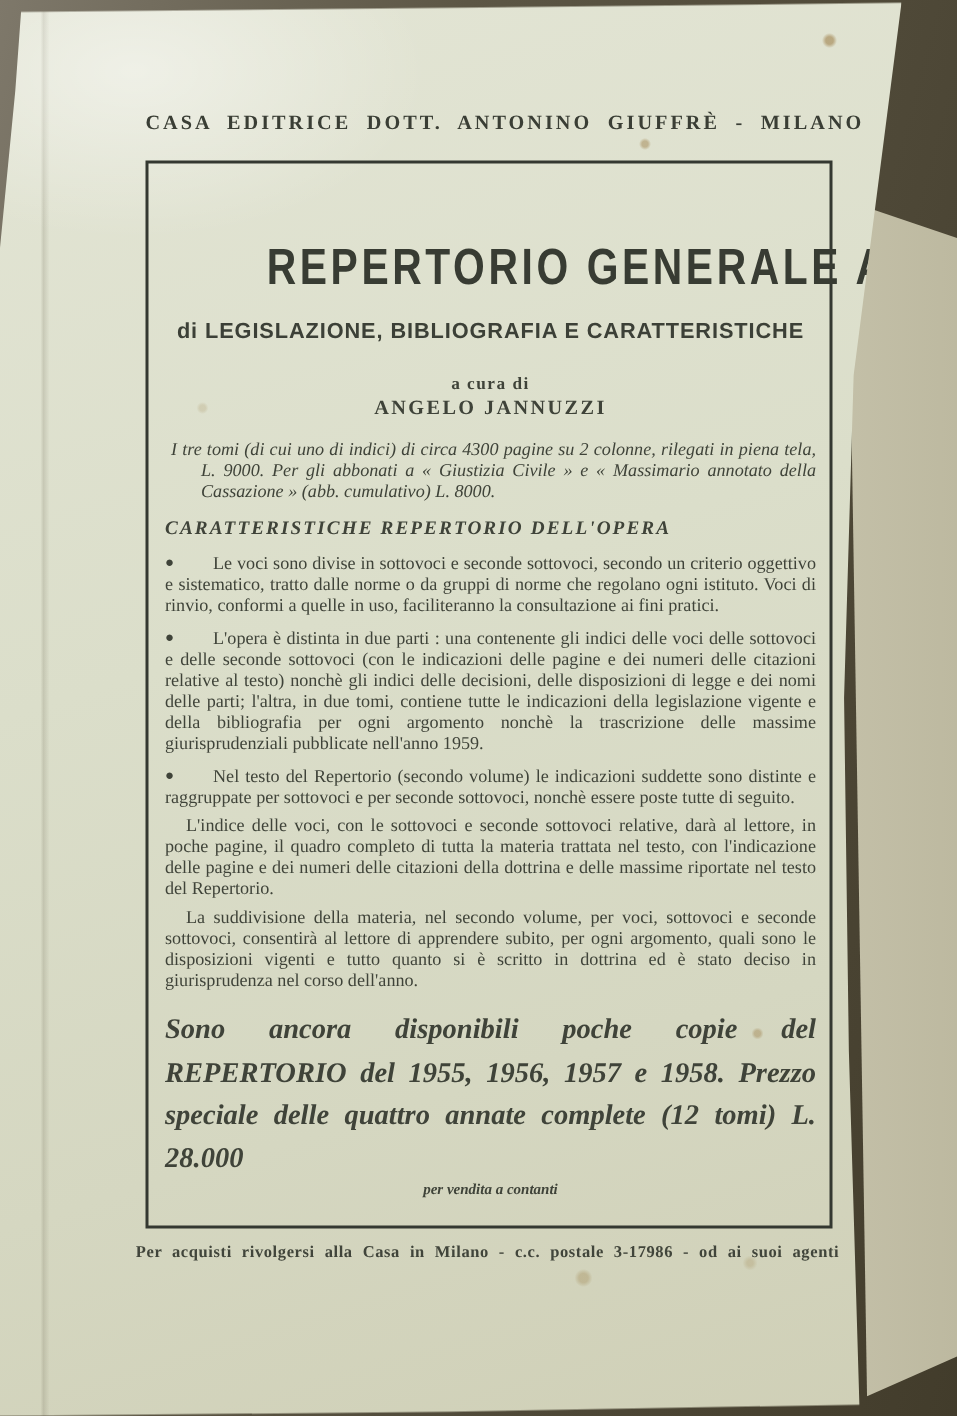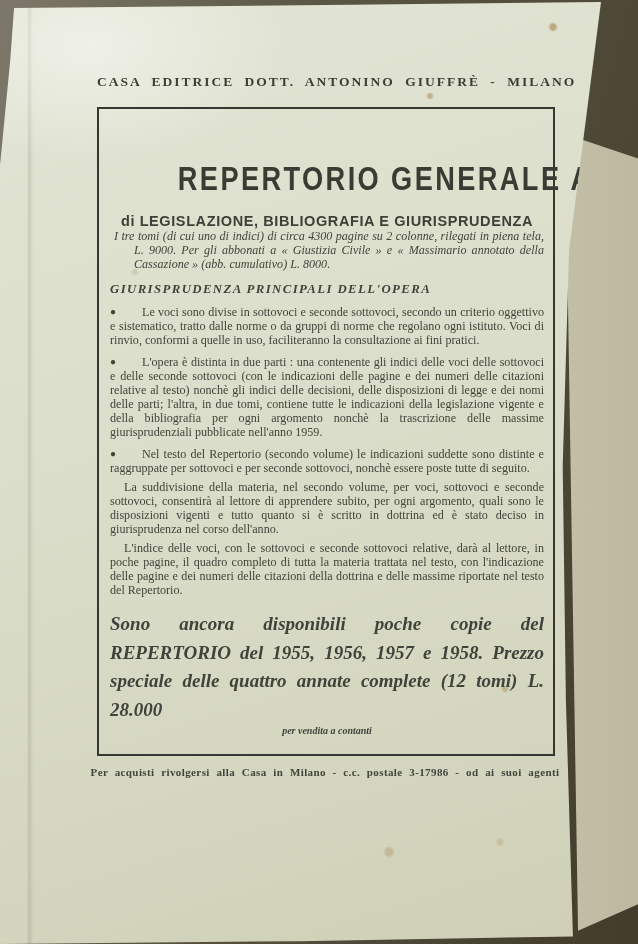--- a/index.html
+++ b/index.html
@@ -39,21 +39,21 @@
     letter-spacing:3px;color:#383c33;}
   .subtitle{margin-top:15px;text-align:center;font-family:"Liberation Sans",sans-serif;
     font-weight:bold;font-size:14.5px;letter-spacing:.6px;color:#3c4037;white-space:nowrap;}
   .year-line{margin-top:17px;text-align:center;font-family:"Liberation Sans",sans-serif;
     font-weight:bold;font-size:15px;letter-spacing:3px;color:#3c4037;}
 
   .curator{margin-top:21px;text-align:center;font-weight:bold;font-size:11.5px;letter-spacing:1px;}
   .editor{margin-top:2px;text-align:center;font-weight:bold;font-size:13.5px;letter-spacing:1.6px;}
   .collab{margin-top:3px;text-align:center;font-weight:bold;font-size:12.2px;letter-spacing:.2px;white-space:nowrap;}
 
-  .edition-note{font-style:italic;font-size:12.1px;line-height:1.16;
+  .edition-note{margin-top:12px;font-style:italic;font-size:12.1px;line-height:1.16;
     text-align:justify;padding-left:24px;text-indent:-20px;}
 
   .features-heading{margin-top:11px;font-weight:bold;font-style:italic;
     font-size:12.8px;letter-spacing:1.4px;}
 
   .bullet-para{margin:8px 0 0 0;font-size:12.1px;line-height:1.16;text-align:justify;}
   .bullet{display:inline-block;width:32px;font-size:10px;vertical-align:1px;}
   .plain-para{margin:5px 0 0 0;font-size:12.1px;line-height:1.16;text-align:justify;text-indent:14px;}
 
   .availability{margin-top:13px;font-weight:bold;font-style:italic;font-size:19px;
@@ -72,33 +72,35 @@
     <div class="page-inner">
 
       <div class="publisher">CASA EDITRICE DOTT. ANTONINO GIUFFRÈ - MILANO</div>
 
       <div class="box">
 
         <div class="title-wrap">
           <span class="main-title">REPERTORIO GENERALE ANNUALE</span>
         </div>
 
-        <div class="subtitle">di LEGISLAZIONE, BIBLIOGRAFIA E GIURISPRUDENZA</div>
+        <div class="subtitle">di LEGISLAZIONE, BIBLIOGRAFIA E CARATTERISTICHE</div>
 
+        <div class="curator">a cura di</div>
+        <div class="editor">ANGELO JANNUZZI</div>
 
         <div class="edition-note">I tre tomi (di cui uno di indici) di circa 4300 pagine su 2 colonne, rilegati in piena tela, L. 9000. Per gli abbonati a « Giustizia Civile » e « Massimario annotato della Cassazione » (abb. cumulativo) L. 8000.</div>
 
-        <div class="features-heading">GIURISPRUDENZA PRINCIPALI DELL'OPERA</div>
+        <div class="features-heading">CARATTERISTICHE REPERTORIO DELL'OPERA</div>
 
         <p class="bullet-para"><span class="bullet">●</span><span>Le voci sono divise in sottovoci e seconde sottovoci, secondo un criterio oggettivo e sistematico, tratto dalle norme o da gruppi di norme che regolano ogni istituto. Voci di rinvio, conformi a quelle in uso, faciliteranno la consultazione ai fini pratici.</span></p>
         <p class="bullet-para"><span class="bullet">●</span><span>L'opera è distinta in due parti : una contenente gli indici delle voci delle sottovoci e delle seconde sottovoci (con le indicazioni delle pagine e dei numeri delle citazioni relative al testo) nonchè gli indici delle decisioni, delle disposizioni di legge e dei nomi delle parti; l'altra, in due tomi, contiene tutte le indicazioni della legislazione vigente e della bibliografia per ogni argomento nonchè la trascrizione delle massime giurisprudenziali pubblicate nell'anno 1959.</span></p>
         <p class="bullet-para"><span class="bullet">●</span><span>Nel testo del Repertorio (secondo volume) le indicazioni suddette sono distinte e raggruppate per sottovoci e per seconde sottovoci, nonchè essere poste tutte di seguito.</span></p>
 
+        <p class="plain-para">L'indice delle voci, con le sottovoci e seconde sottovoci relative, darà al lettore, in poche pagine, il quadro completo di tutta la materia trattata nel testo, con l'indicazione delle pagine e dei numeri delle citazioni della dottrina e delle massime riportate nel testo del Repertorio.</p>
         <p class="plain-para">La suddivisione della materia, nel secondo volume, per voci, sottovoci e seconde sottovoci, consentirà al lettore di apprendere subito, per ogni argomento, quali sono le disposizioni vigenti e tutto quanto si è scritto in dottrina ed è stato deciso in giurisprudenza nel corso dell'anno.</p>
-        <p class="plain-para">L'indice delle voci, con le sottovoci e seconde sottovoci relative, darà al lettore, in poche pagine, il quadro completo di tutta la materia trattata nel testo, con l'indicazione delle pagine e dei numeri delle citazioni della dottrina e delle massime riportate nel testo del Repertorio.</p>
 
         <div class="availability">Sono ancora disponibili poche copie del REPERTORIO del 1955, 1956, 1957 e 1958. Prezzo speciale delle quattro annate complete (12 tomi) L. 28.000</div>
         <div class="availability-last">per vendita a contanti</div>
 
       </div>
 
       <div class="footer-line">Per acquisti rivolgersi alla Casa in Milano - c.c. postale 3-17986 - od ai suoi agenti</div>
 
     </div>
   </div>

